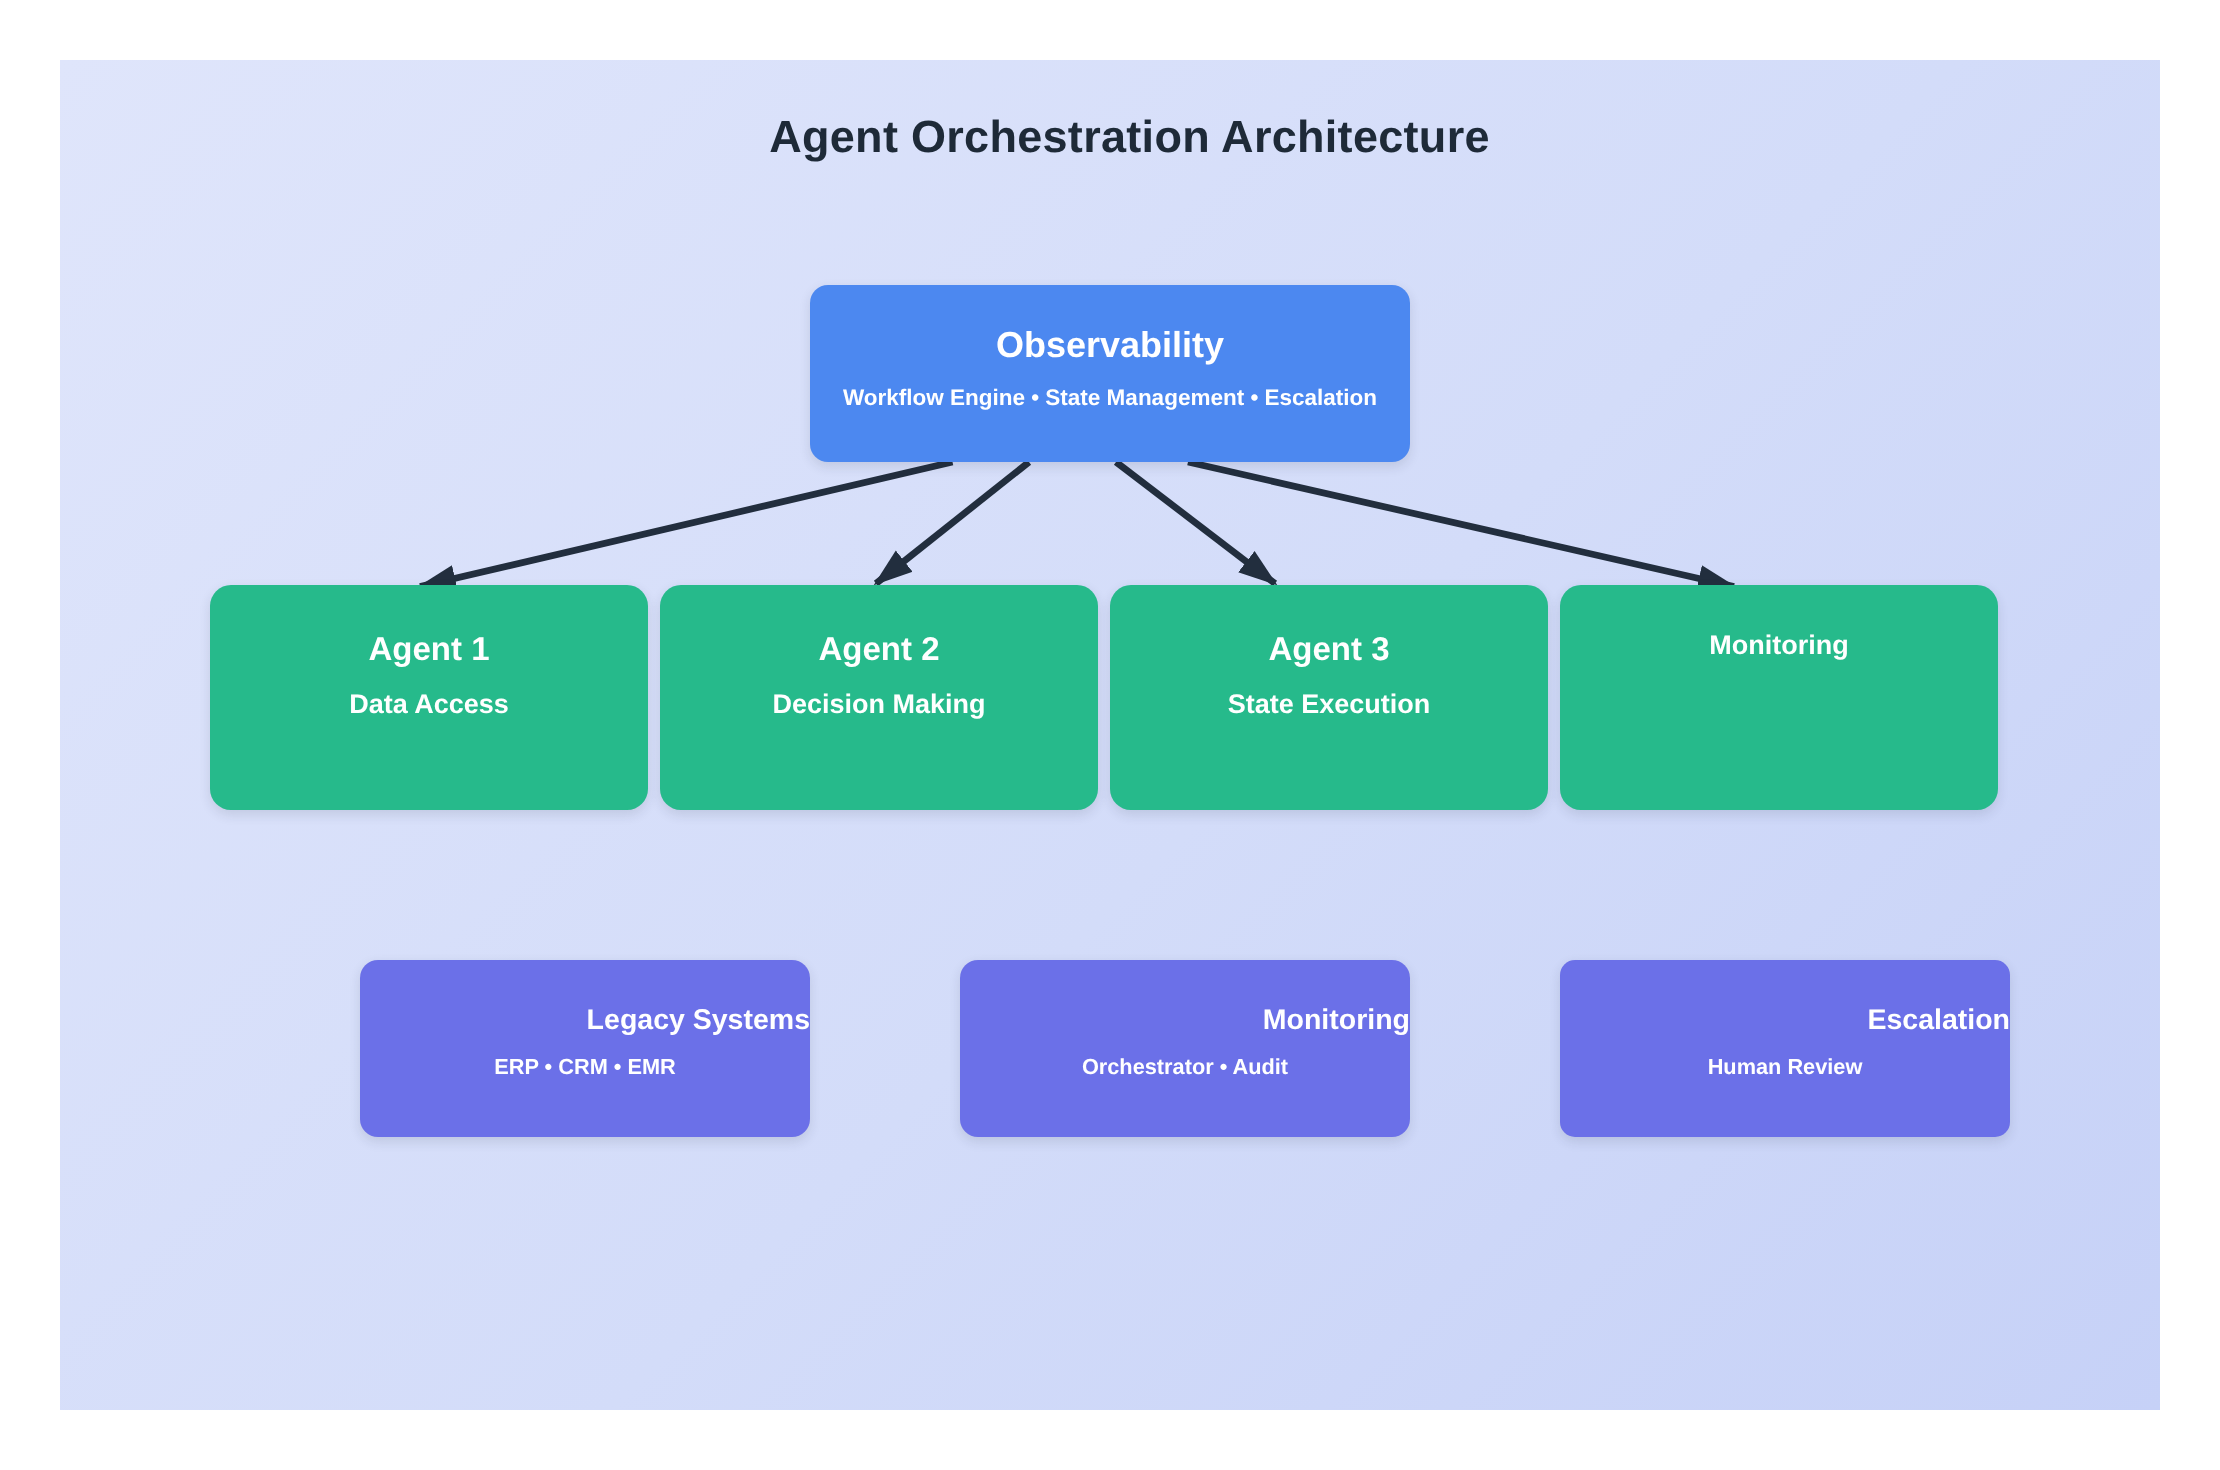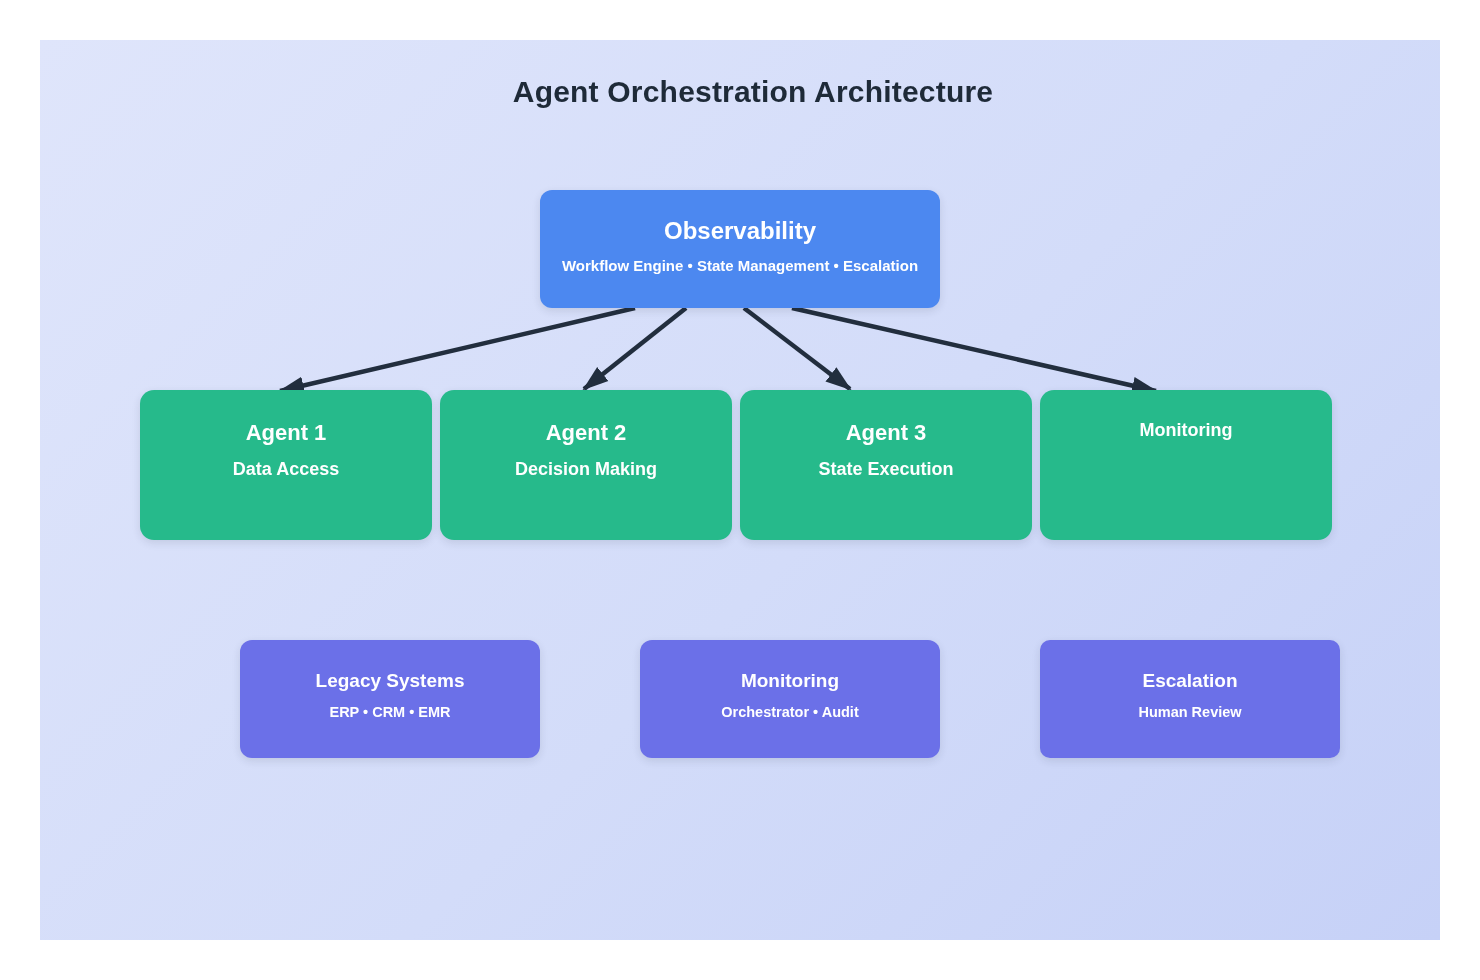--- a/index.html
+++ b/index.html
@@ -89,20 +89,21 @@
     top: 600px;
     width: 300px;
     height: 118px;
     background: #6b70e8;
     border-radius: 12px;
     padding-top: 30px;
   }
   .subsystem .box-title {
     font-size: 19px;
     margin-bottom: 12px;
+    text-align: right;
   }
   .subsystem .box-sub {
     font-size: 14.5px;
     margin-top: 12px;
   }
   .subsystem-1 { left: 200px; }
   .subsystem-2 { left: 600px; }
   .subsystem-3 { left: 1000px; border-radius: 10px; }
   .arrows {
     position: absolute;

